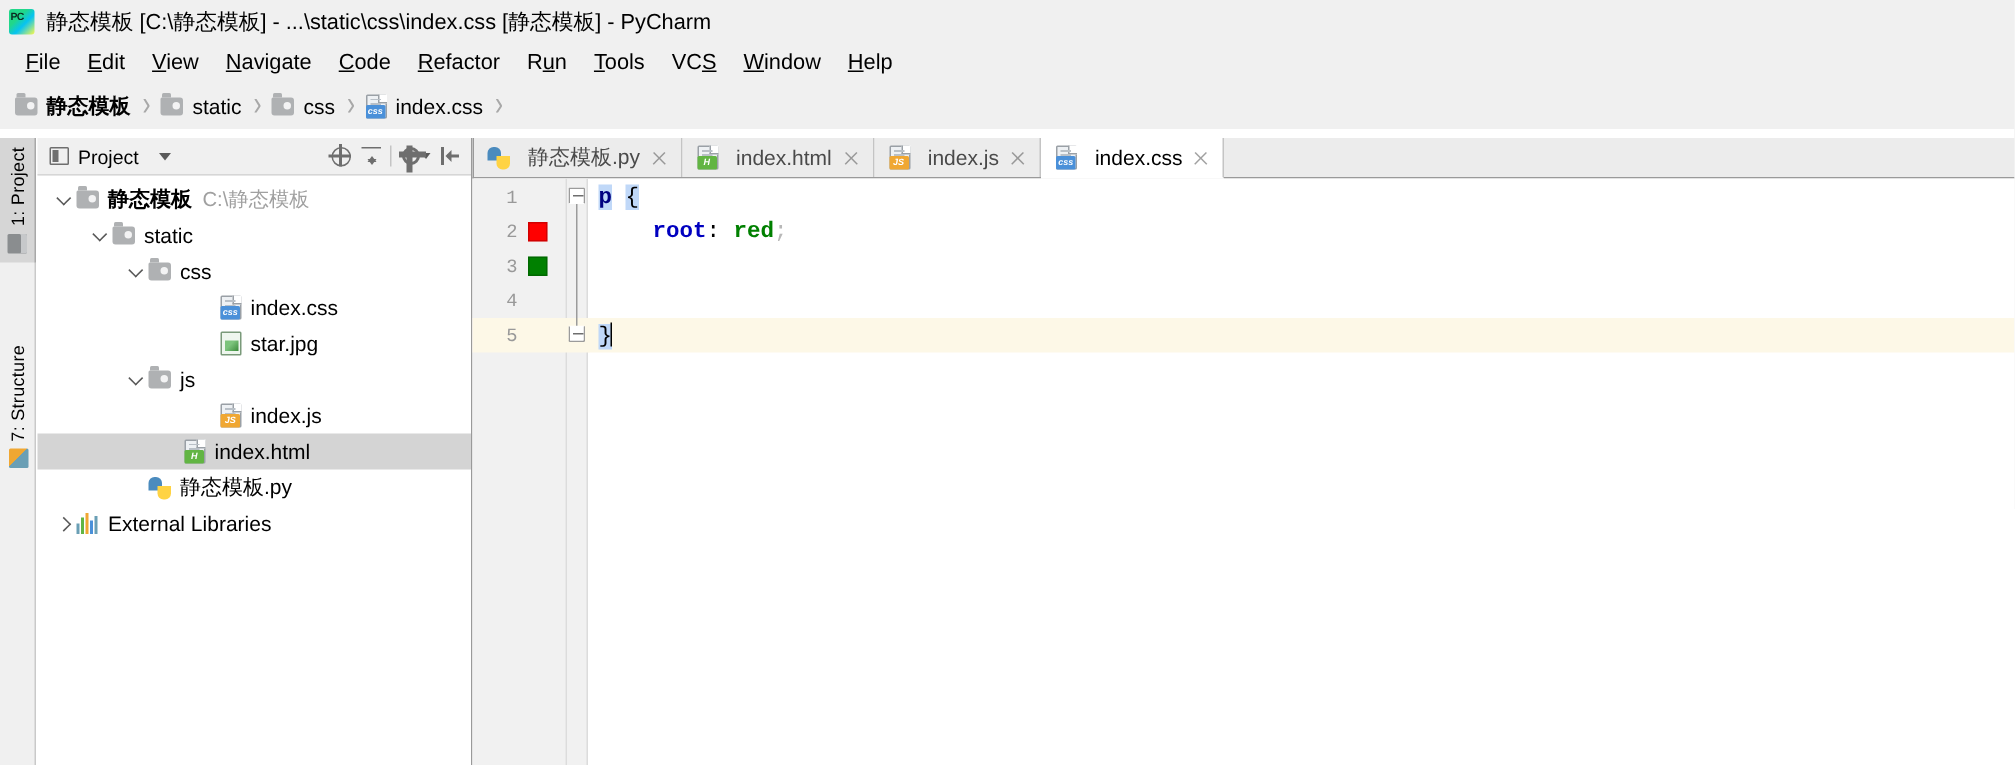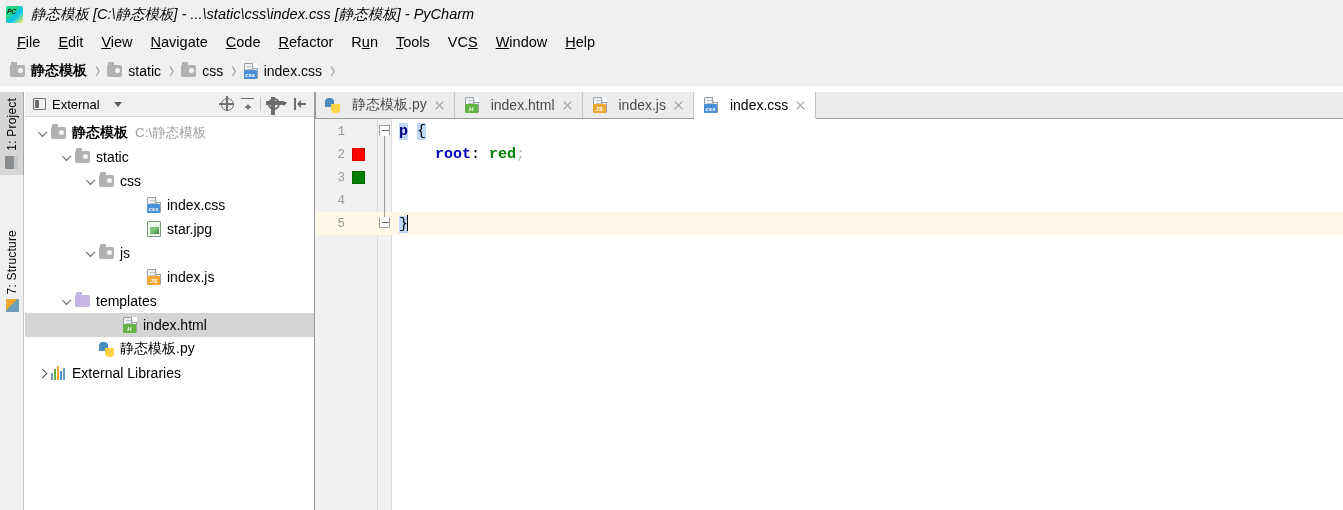--- a/index.html
+++ b/index.html
@@ -15,21 +15,20 @@
     width: 1343px; height: 510px;
     background: #ffffff;
   }
 
   
   .titlebar {
     position: absolute; left: 0; top: 0; width: 1343px; height: 28px;
     background: #f0f0f0;
     display: flex; align-items: center;
     padding-left: 6px;
-    font-style: italic;
   }
   .app-icon {
     width: 17px; height: 17px; margin-right: 8px;
     position: relative; flex: 0 0 auto;
     background: linear-gradient(135deg,#21d789 0%,#21d789 35%,#07c3f2 60%,#fcf84a 100%);
     border-radius: 2px;
     overflow: hidden;
   }
   .app-icon::after {
     content: "PC";
@@ -443,21 +442,21 @@
     </div>
     <div class="strip-btn" style="top:132px;">
       <div class="strip-text">7: Structure</div>
       <div class="strip-icon structure"></div>
     </div>
   </div>
 
   <div class="project-panel">
     <div class="panel-header">
       <div class="icon-window-proj"></div>
-      <div class="panel-title">External</div>
+      <div class="panel-title">Project</div>
       <div class="panel-caret"></div>
       <div class="hdr-spacer"></div>
       <div class="hdr-btn">
         <span class="icon-locate"></span>
       </div>
       <div class="hdr-btn">
         <span class="icon-collapse">
           <i class="ar-up"></i>
             <i></i>
             <i class="ar-dn"></i>
@@ -534,28 +533,20 @@
           <span class="node-label">js</span>
         </div>
         <div class="tree-row">
           <span style="display: inline-block; width: 104px; flex: 0 0 auto;"></span>
           <span class="twisty "></span>
           <span class="ico ico-file">
             <i class="lines"></i>
             <i class="tagbox tag-js">JS</i>
           </span>
           <span class="node-label">index.js</span>
-        </div>
-        <div class="tree-row">
-          <span style="display: inline-block; width: 32px; flex: 0 0 auto;"></span>
-          <span class="twisty open">
-            <i class="chev"></i>
-          </span>
-          <span class="ico ico-folder purple"></span>
-          <span class="node-label">templates</span>
         </div>
         <div class="tree-row selected">
           <span style="display: inline-block; width: 80px; flex: 0 0 auto;"></span>
           <span class="twisty "></span>
           <span class="ico ico-file">
             <i class="lines"></i>
             <i class="tagbox tag-html">H</i>
           </span>
           <span class="node-label">index.html</span>
         </div>

